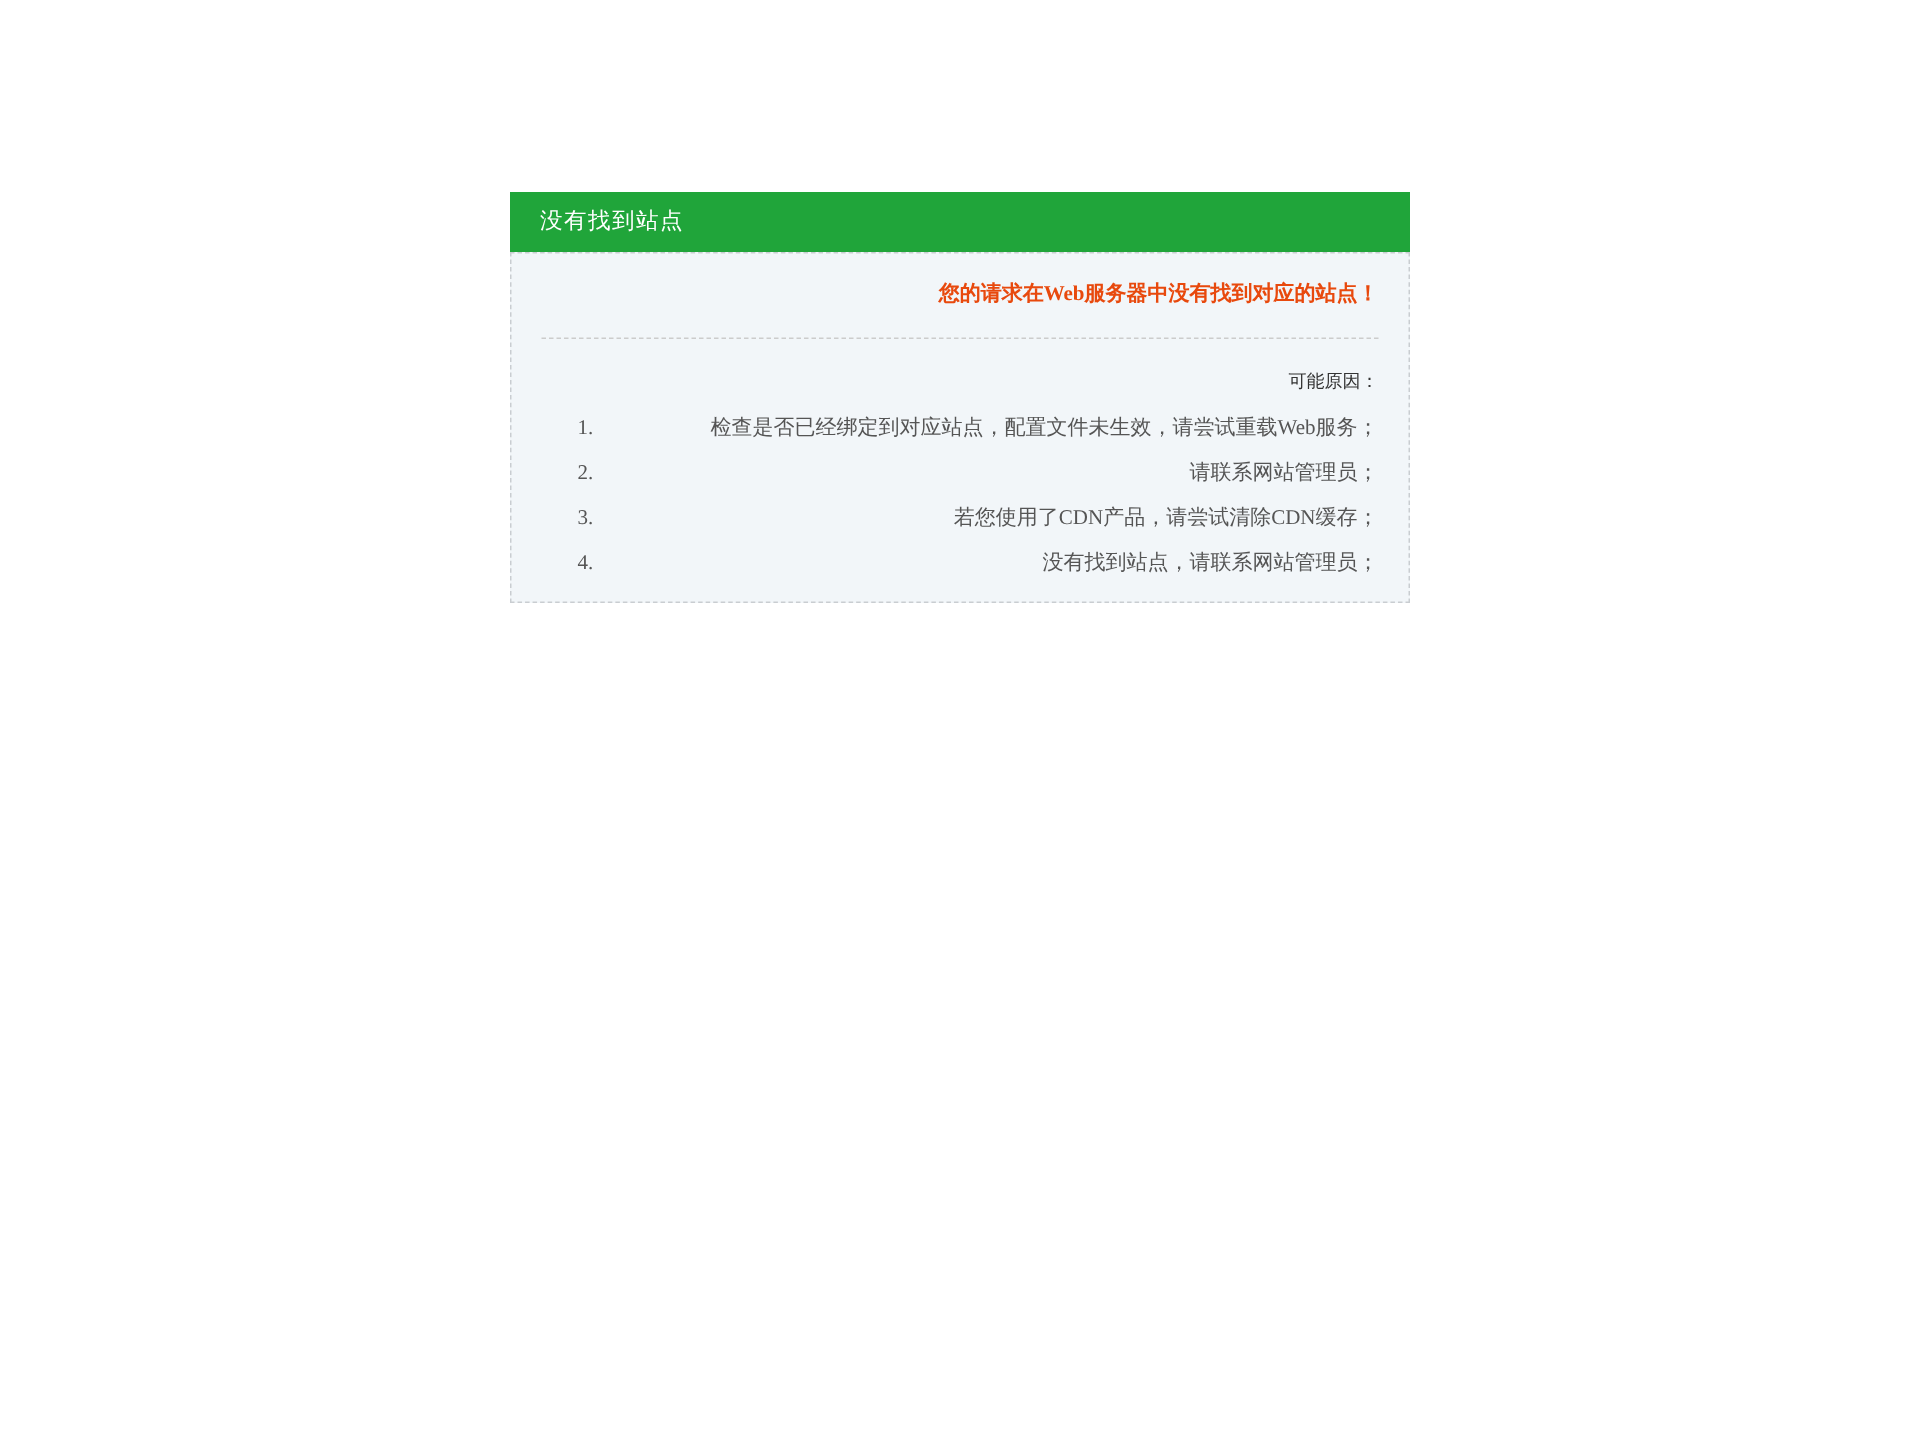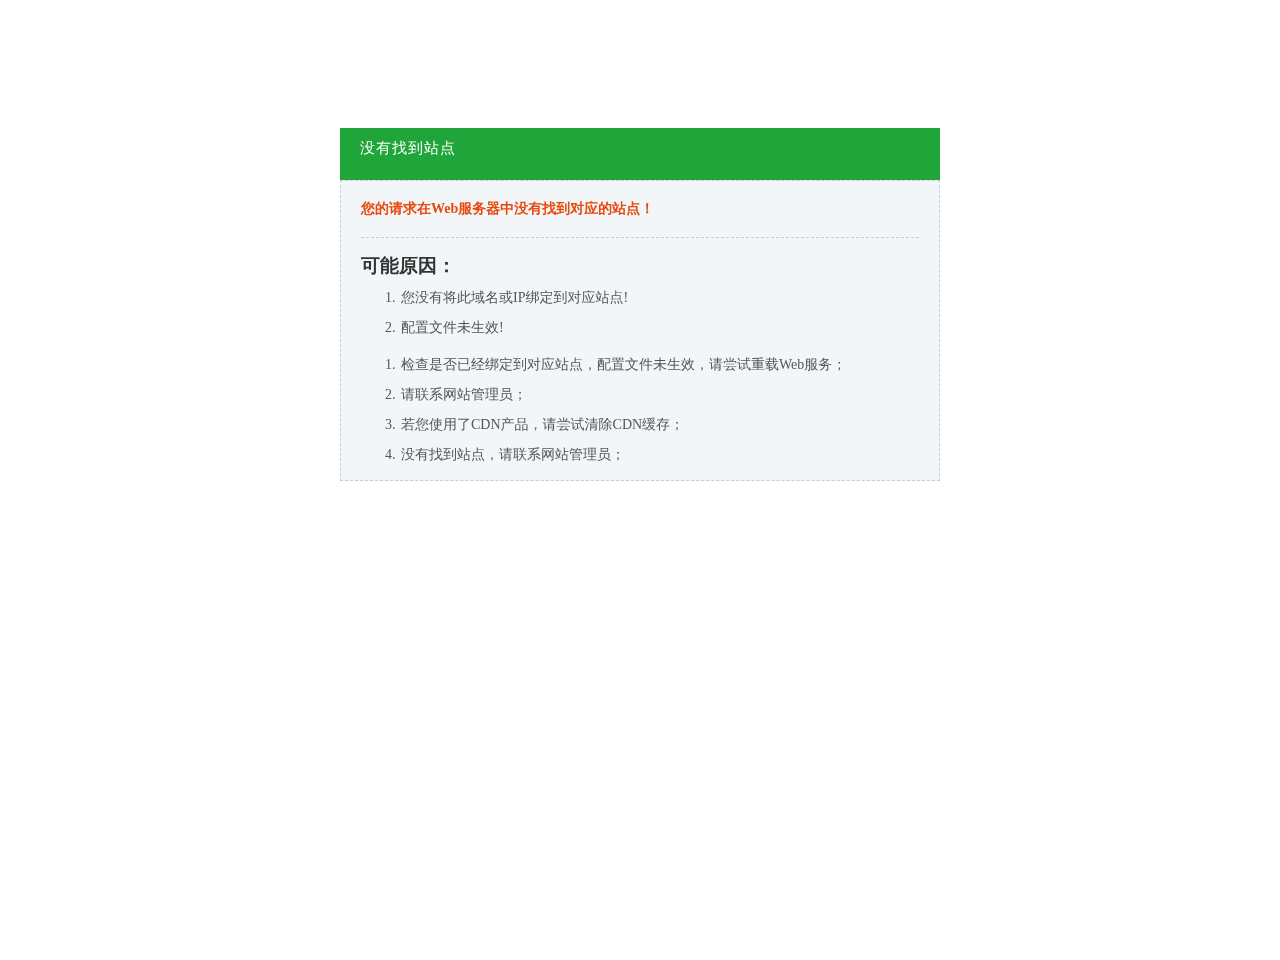--- a/index.html
+++ b/index.html
@@ -14,52 +14,53 @@
     width: 1280px;
     height: 960px;
     background: #ffffff;
     overflow: hidden;
   }
   .panel {
     width: 600px;
     margin: 128px auto 0 auto;
   }
   .panel-header {
-    height: 52px;
+    height: 40px;
     line-height: 40px;
     padding: 0 20px;
     background: #20a53a;
     color: #ffffff;
     font-size: 15px;
     letter-spacing: 1px;
   }
   .panel-body {
     background: #f2f6f9;
     border: 1px dashed #c9cdd1;
     padding: 14px 20px 10px 20px;
     color: #555555;
+    text-align: right;
   }
   .headline {
     margin: 4px 0 0 0;
     line-height: 20px;
     font-size: 14px;
     font-weight: bold;
     color: #e8490d;
   }
   .divider {
     border: none;
     border-top: 1px dashed #cccccc;
     margin: 18px 0 18px 0;
     height: 0;
   }
   .section-heading {
     margin: 18px 0 0 0;
     line-height: 20px;
-    font-size: 19px;
-    font-weight: bold;
+    font-size: 12px;
+    font-weight: normal;
     color: #333333;
   }
   .section-heading.second {
     margin-top: 19px;
   }
   .item-list {
     margin: 7px 0 0 0;
     padding: 0 0 0 38px;
     font-size: 14px;
     color: #555555;
@@ -80,24 +81,20 @@
     </div>
 
     <div class="panel-body">
 
       <p class="headline">您的请求在Web服务器中没有找到对应的站点！</p>
 
       <hr class="divider">
 
       <h3 class="section-heading">可能原因：</h3>
 
-      <ol class="item-list">
-          <li>您没有将此域名或IP绑定到对应站点!</li>
-          <li>配置文件未生效!</li>
-        </ol>
 
 
       <ol class="item-list">
           <li>检查是否已经绑定到对应站点，配置文件未生效，请尝试重载Web服务；</li>
           <li>请联系网站管理员；</li>
           <li>若您使用了CDN产品，请尝试清除CDN缓存；</li>
           <li>没有找到站点，请联系网站管理员；</li>
         </ol>
 
     </div>

